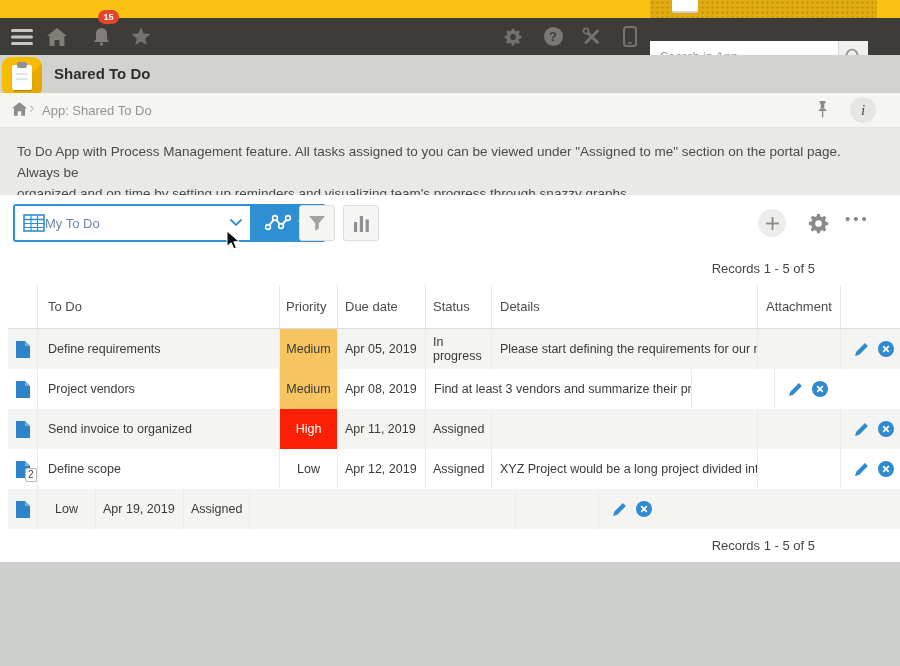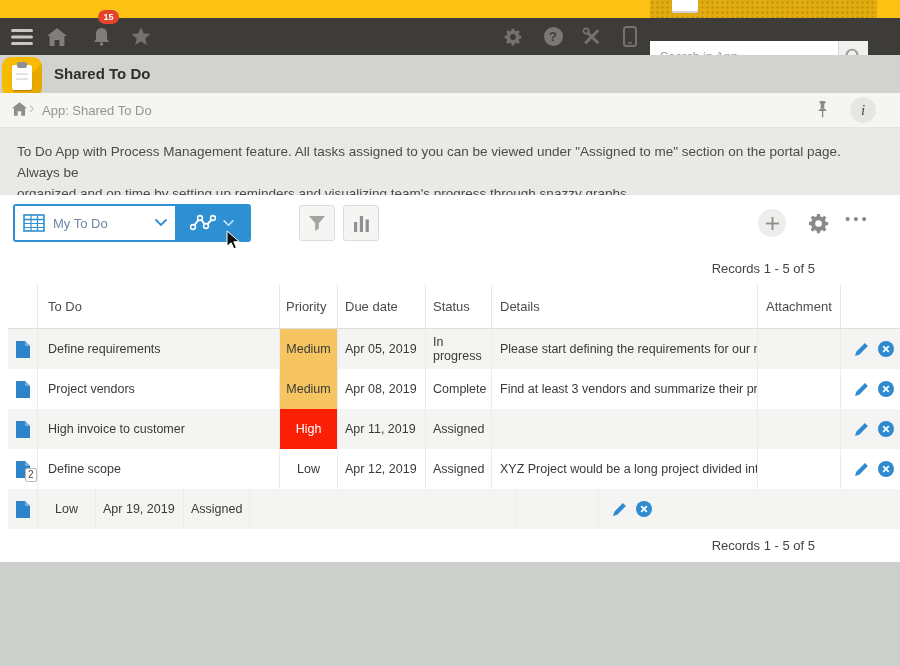--- a/index.html
+++ b/index.html
@@ -57,21 +57,21 @@
 
   
   .desc { position:absolute; left:0; top:128px; width:900px; height:67px; background:#e9e9e7;
     padding:13px 17px 0 17px; color:#4b4b49; font-size:13.5px; line-height:21px; }
 
   
   .main { position:absolute; left:0; top:195px; width:900px; height:367px; background:#fff; }
 
   .view-control { position:absolute; left:13px; top:9px; height:38px; display:flex;
     border:2px solid #2f8fd3; border-radius:3px; overflow:hidden; background:#fff; cursor:pointer; }
-  .vc-white { width:160px; display:flex; align-items:center; gap:8px; padding:0 8px; background:#fff; }
+  .vc-white { width:235px; display:flex; align-items:center; padding:0 8px; background:#fff; }
   .vc-label { flex:1; font-size:13px; color:#6e87a6; }
   .vc-blue { width:74px; background:#2f8fd3; display:flex; align-items:center; justify-content:center; gap:7px; }
 
   .sq-btn { position:absolute; top:10px; width:36px; height:36px; background:#f5f5f3;
     border:1px solid #dcdcda; border-radius:3px; display:flex; align-items:center; justify-content:center; cursor:pointer; }
   .round-btn { position:absolute; width:28px; height:28px; border-radius:50%; background:#ededeb;
     display:flex; align-items:center; justify-content:center; cursor:pointer; }
   .more-btn { position:absolute; left:845px; top:12px; color:#8a8a88; font-size:15px;
     letter-spacing:3px; cursor:pointer; height:24px; line-height:24px; }
 
@@ -322,21 +322,20 @@
                 <path d="M9 0 l5 5 h-5 Z" fill="#79aede"></path>
               </svg>
 
           </span>
         </div>
         <div class="cell c1">Project vendors</div>
         <div class="cell c2">
           <div class="pri" style="background:#f6c562;color:#3a3a38;">Medium</div>
         </div>
         <div class="cell c3">Apr 08, 2019</div>
-        <div class="cell c4">Complete</div>
         <div class="cell c5">Find at least 3 vendors and summarize their pro...</div>
         <div class="cell c6"></div>
         <div class="cell c7">
           <span class="act">
             <svg width="14" height="14" viewBox="0 0 14 14">
                 <path d="M0 14 l1.3-4.3 L9.9 1.1 l3 3 L4.3 12.7 Z" fill="#2e8bd0"></path>
               </svg>
           </span>
           <span class="act">
             <svg width="16" height="16" viewBox="0 0 16 16">
@@ -351,21 +350,21 @@
       <div class="trow odd">
         <div class="cell c0">
           <span class="docicon">
             <svg width="14" height="17" viewBox="0 0 14 17">
                 <path d="M0 0 h9 l5 5 v12 H0 Z" fill="#2e84c9"></path>
                 <path d="M9 0 l5 5 h-5 Z" fill="#79aede"></path>
               </svg>
 
           </span>
         </div>
-        <div class="cell c1">High invoice to customer</div>
+        <div class="cell c1">Send invoice to organized</div>
         <div class="cell c2">
           <div class="pri" style="background:#fb2005;color:#ffffff;">High</div>
         </div>
         <div class="cell c3">Apr 11, 2019</div>
         <div class="cell c4">Assigned</div>
         <div class="cell c5"></div>
         <div class="cell c6"></div>
         <div class="cell c7">
           <span class="act">
             <svg width="14" height="14" viewBox="0 0 14 14">

